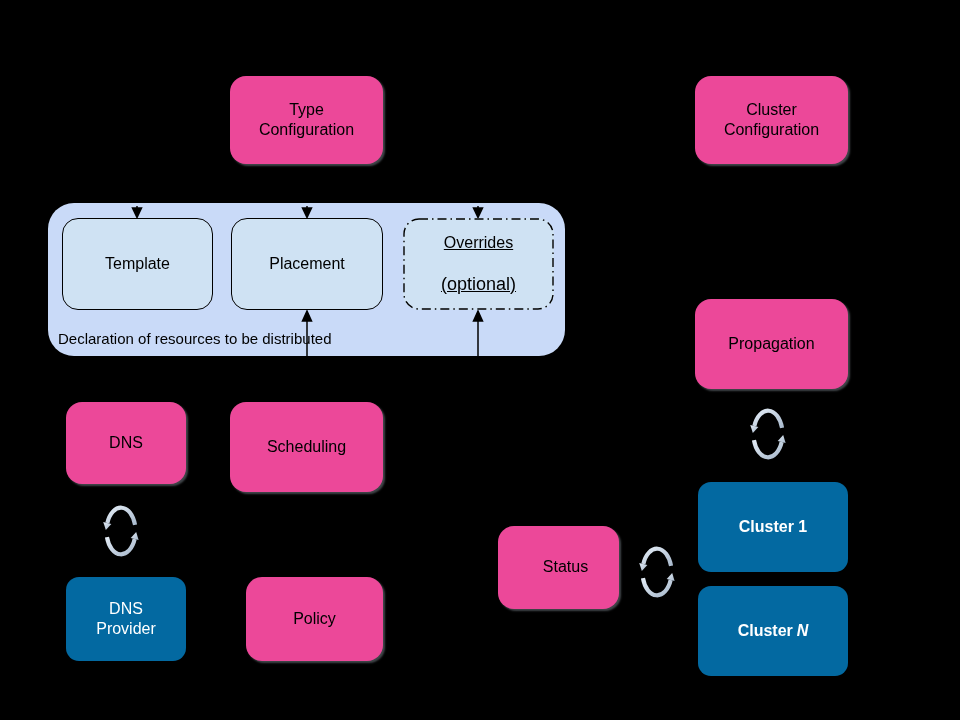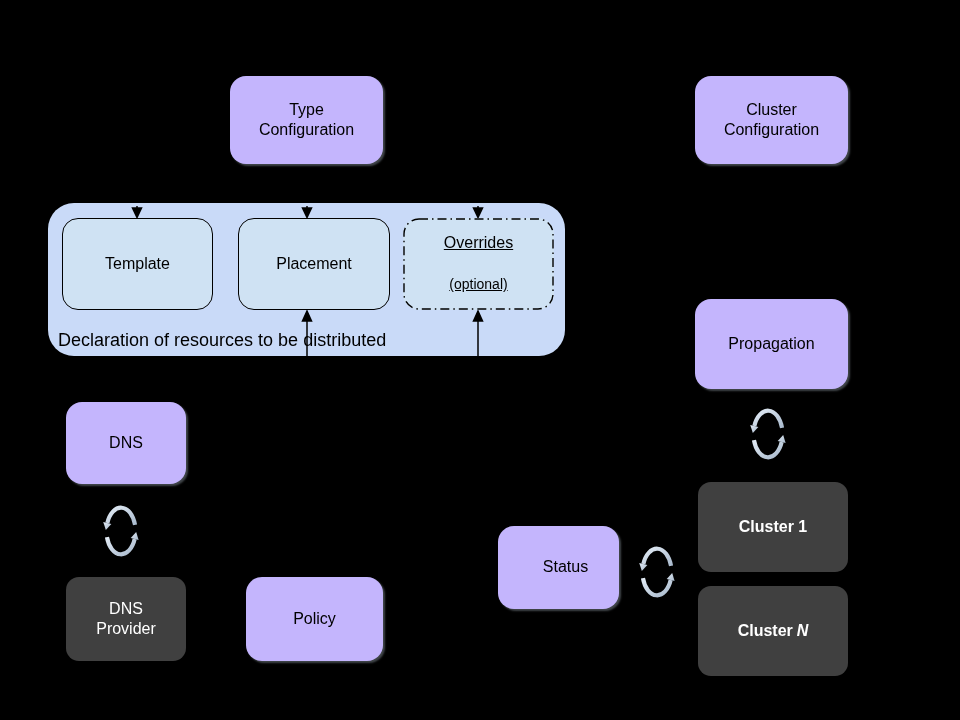--- a/index.html
+++ b/index.html
@@ -4,31 +4,31 @@
 <style>
   html,body{margin:0;padding:0;background:#000;}
   .stage{
     position:relative;width:960px;height:720px;background:#000;overflow:hidden;
     font-family:"Liberation Sans","DejaVu Sans",sans-serif;color:#000;
   }
   .node{
     position:absolute;display:flex;align-items:center;justify-content:center;
     text-align:center;border-radius:16px;z-index:3;box-sizing:border-box;
   }
-  .light{background:#c4b5fd;box-shadow:2px 2px 2px rgba(145,155,165,.45);}
-  .blue{background:#404040;color:#fff;font-weight:bold;border-radius:13px;}
+  .light{background:#ec4899;box-shadow:2px 2px 2px rgba(145,155,165,.45);}
+  .blue{background:#0369a1;color:#fff;font-weight:bold;border-radius:13px;}
   .inner{background:#cfe2f3;border:1px solid #000;box-shadow:none;}
   .label{white-space:pre-line;line-height:1.28;font-size:16px;}
-  .sublabel{font-size:14px;line-height:1.2;}
+  .sublabel{font-size:18px;line-height:1.2;}
   .group{
     position:absolute;left:48px;top:203px;width:517px;height:153px;
     background:#c9daf8;border-radius:26px;z-index:1;
   }
   .caption{
-    position:absolute;left:58px;top:330px;font-size:18px;z-index:3;
+    position:absolute;left:58px;top:330px;font-size:15px;z-index:3;
   }
   .overlay{position:absolute;left:0;top:0;z-index:2;pointer-events:none;}
   .sync{position:absolute;z-index:3;}
   .varname{font-style:italic;}
   .row{display:flex;gap:4px;align-items:baseline;justify-content:center;}
   .ov-border{position:absolute;inset:0;pointer-events:none;}
 </style>
 </head>
 <body>
 
@@ -74,21 +74,21 @@
 
   <div class="node light" style="left:695px;top:76px;width:153px;height:88px;">
     <span class="label">Cluster
 Configuration</span>
   </div>
 
   <div class="node inner" style="left:62px;top:218px;width:151px;height:92px;">
     <span class="label">Template</span>
   </div>
 
-  <div class="node inner" style="left:238px;top:218px;width:152px;height:92px;">
+  <div class="node inner" style="left:231px;top:218px;width:152px;height:92px;">
     <span class="label">Placement</span>
   </div>
 
   <div class="node" style="left:403px;top:218px;width:151px;height:92px;background:#cfe2f3;text-decoration:underline;">
     <svg class="ov-border" width="151" height="92" viewBox="0 0 151 92">
       <rect x="1" y="1" width="149" height="90" rx="15" fill="none" stroke="#000" stroke-width="1.4" stroke-dasharray="9 4 1.5 4"></rect>
     </svg>
     <span class="label"><span>Overrides</span><br>
       <span class="sublabel">(optional)</span>
     </span>
@@ -100,20 +100,23 @@
 
   <svg class="sync" style="left:95px;top:494px;" width="52" height="74" viewBox="0 0 100 140">
     <use href="#sync-glyph"></use>
   </svg>
 
   <div class="node blue" style="left:66px;top:577px;width:120px;height:84px;">
     <span class="label" style="font-weight:normal;">DNS
 Provider</span>
   </div>
 
+  <div class="node light" style="left:230px;top:402px;width:153px;height:90px;">
+    <span class="label">Scheduling</span>
+  </div>
 
   <div class="node light" style="left:246px;top:577px;width:137px;height:84px;">
     <span class="label">Policy</span>
   </div>
 
   <div class="node light" style="left:695px;top:299px;width:153px;height:90px;text-align:center;">
     <span class="label">Propagation</span>
   </div>
 
   <svg class="sync" style="left:742px;top:397px;" width="52" height="74" viewBox="0 0 100 140">

